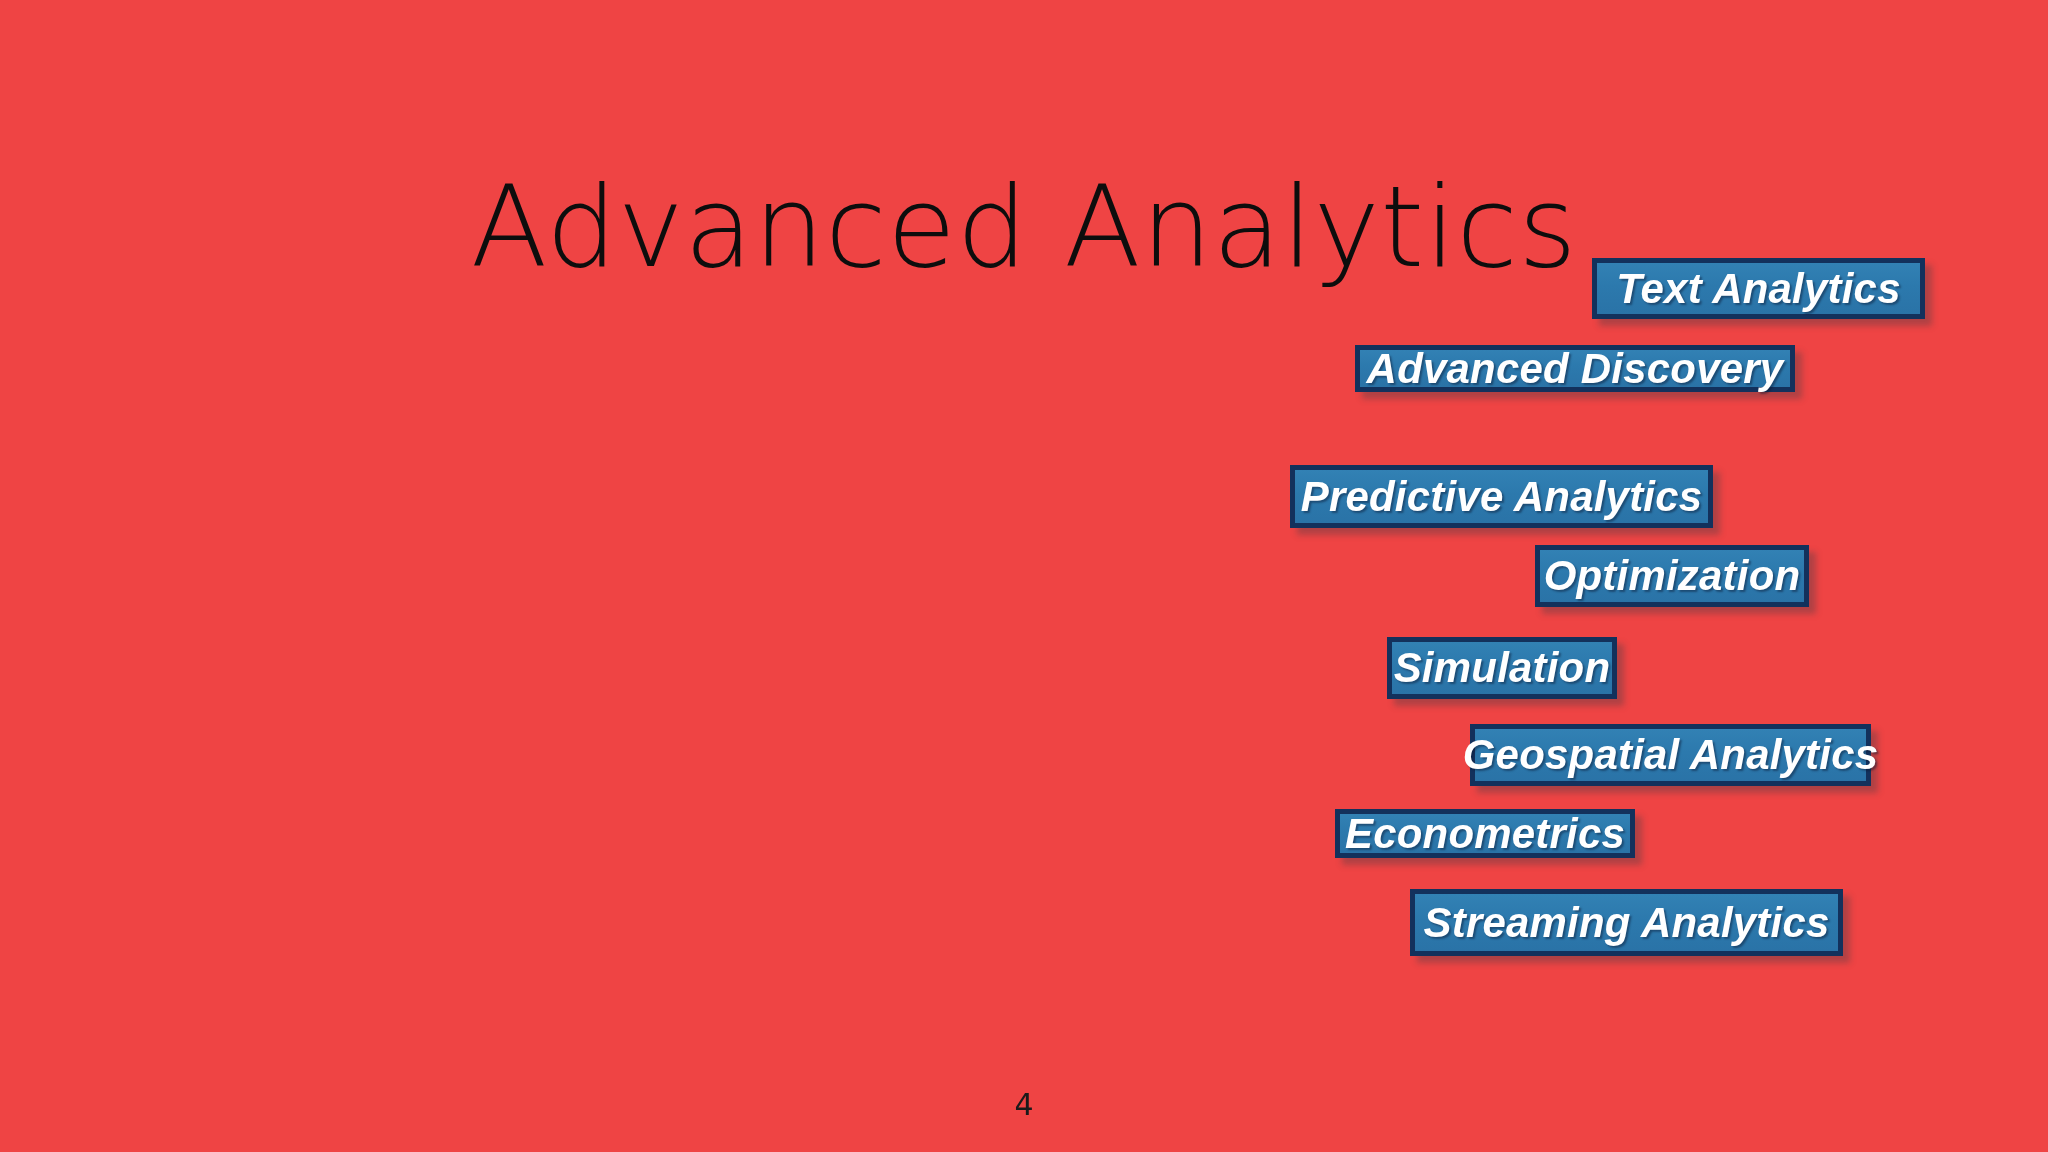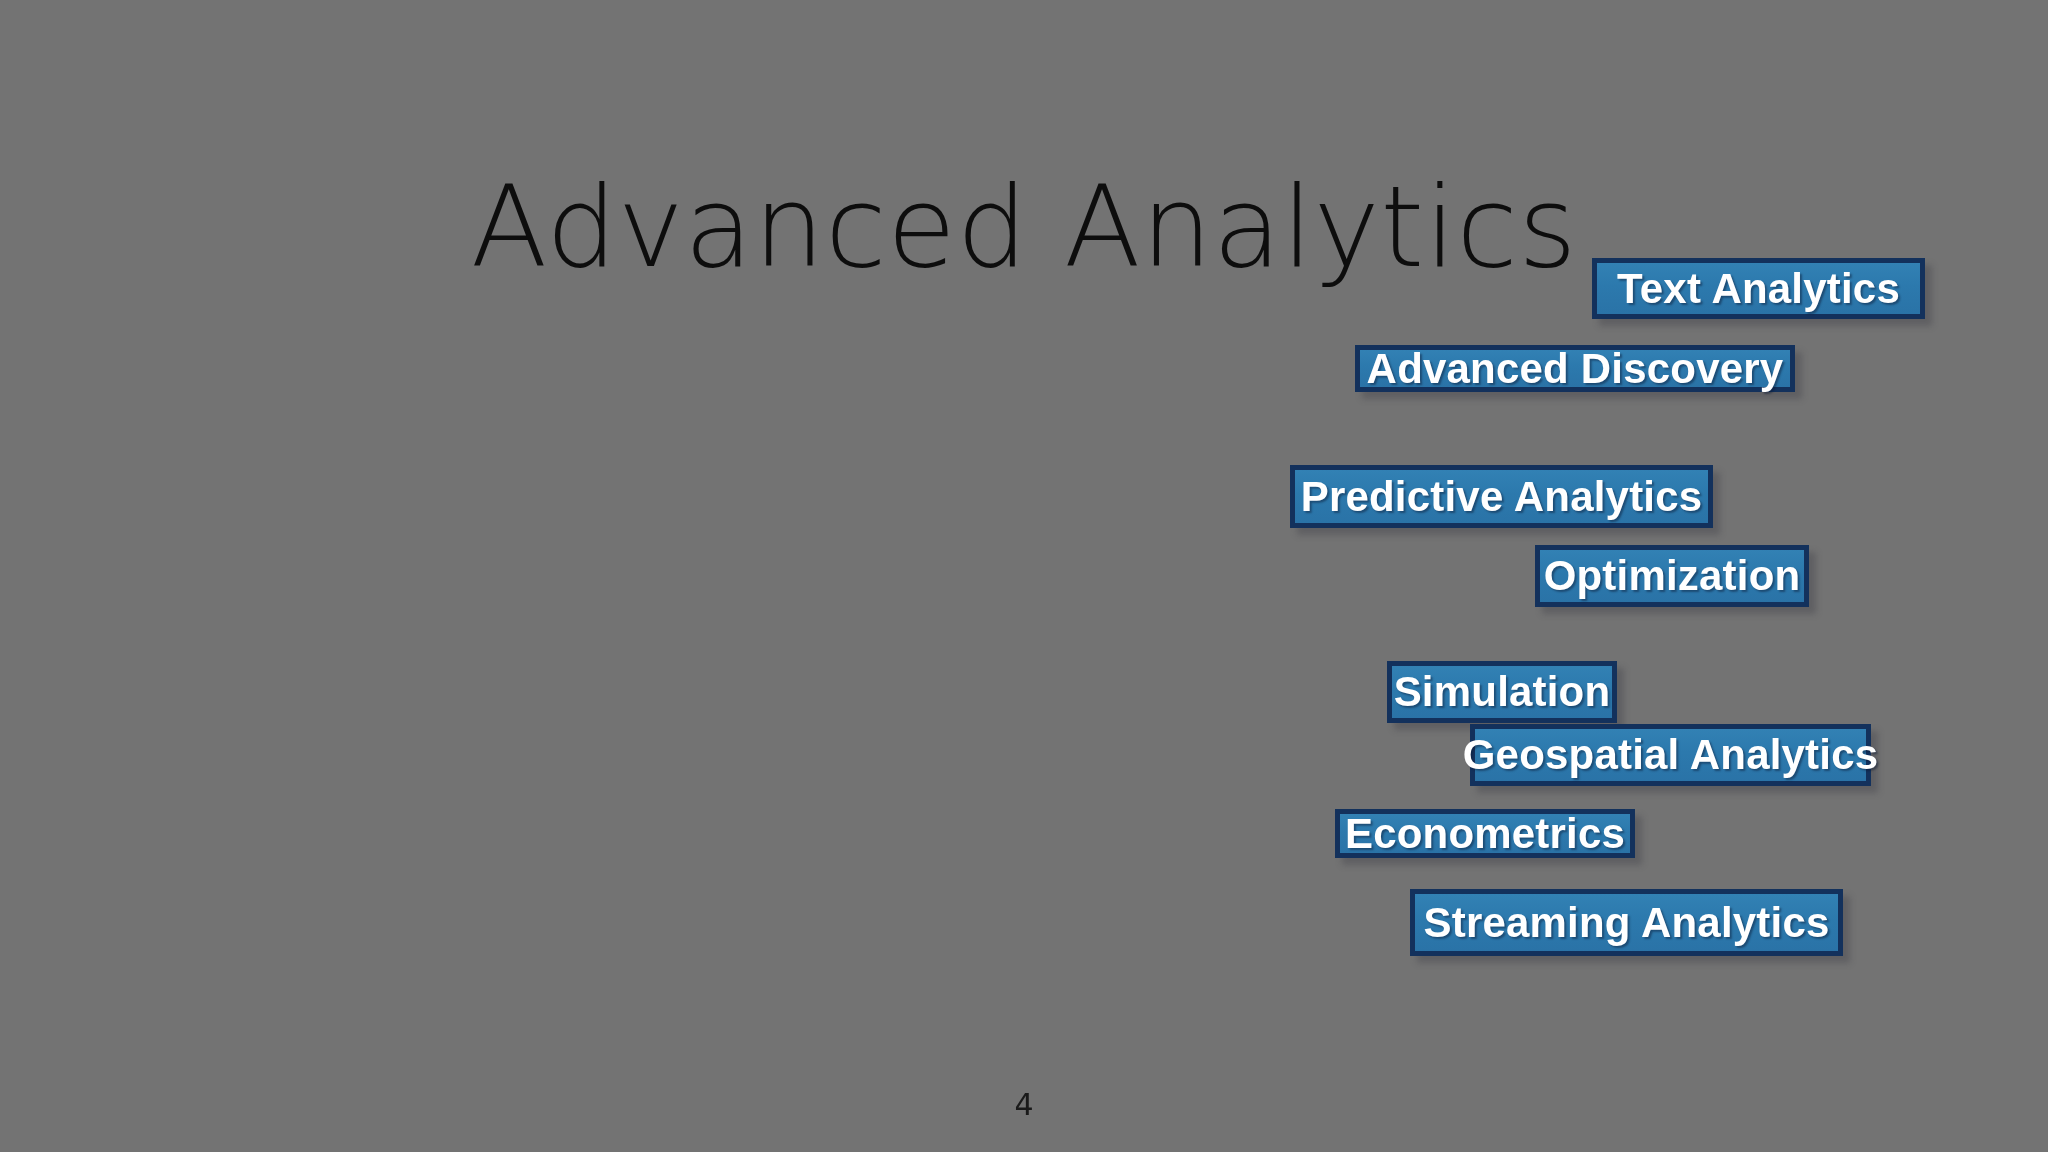--- a/index.html
+++ b/index.html
@@ -40,20 +40,21 @@
   .cap-box {
     position: absolute;
     box-sizing: border-box;
     background: linear-gradient(180deg, #3281b4 0%, #2c79ad 45%, #2a73a7 100%);
     border: 5px solid #13315c;
     box-shadow: 7px 7px 6px rgba(60, 60, 70, 0.35);
     display: flex;
     align-items: center;
     justify-content: center;
     padding: 0 14px;
+    font-style: italic;
   }
   .cap-label {
     font-family: "Liberation Sans", sans-serif;
     font-weight: bold;
     font-size: 42px;
     line-height: 1;
     color: #ffffff;
     white-space: nowrap;
     text-shadow: 2px 2px 2px rgba(10, 25, 50, 0.45);
     letter-spacing: 0.2px;
@@ -99,38 +100,38 @@
     text-align: center;
     font-family: "DejaVu Sans", sans-serif;
     font-weight: 400;
     font-size: 30px;
     color: #1a1a1a;
   }
 </style>
 </head>
 <body>
 
-<div id="slide" style="background: #737373;">
+<div id="slide" style="background: #ef4444;">
 
   <h1 id="slide-title">Advanced Analytics</h1>
 
   <div id="capability-stack">
       <div class="cap-box" style="left: 1592px; top: 258px; width: 333px; height: 61px;">
         <span class="cap-label">Text Analytics</span>
       </div>
       <div class="cap-box" style="left: 1355px; top: 345px; width: 440px; height: 47px;">
         <span class="cap-label">Advanced Discovery</span>
       </div>
       <div class="cap-box" style="left: 1290px; top: 452px; width: 423px; height: 63px; margin-top: 13px;">
         <span class="cap-label">Predictive Analytics</span>
       </div>
       <div class="cap-box" style="left: 1535px; top: 545px; width: 274px; height: 62px;">
         <span class="cap-label">Optimization</span>
       </div>
-      <div class="cap-box" style="left: 1387px; top: 637px; width: 230px; height: 62px; margin-top: 24px;">
+      <div class="cap-box" style="left: 1387px; top: 637px; width: 230px; height: 62px;">
         <span class="cap-label">Simulation</span>
       </div>
       <div class="cap-box" style="left: 1470px; top: 724px; width: 401px; height: 62px;">
         <span class="cap-label">Geospatial Analytics</span>
       </div>
       <div class="cap-box" style="left: 1335px; top: 809px; width: 300px; height: 49px;">
         <span class="cap-label">Econometrics</span>
       </div>
       <div class="cap-box" style="left: 1410px; top: 889px; width: 433px; height: 67px;">
         <span class="cap-label">Streaming Analytics</span>

